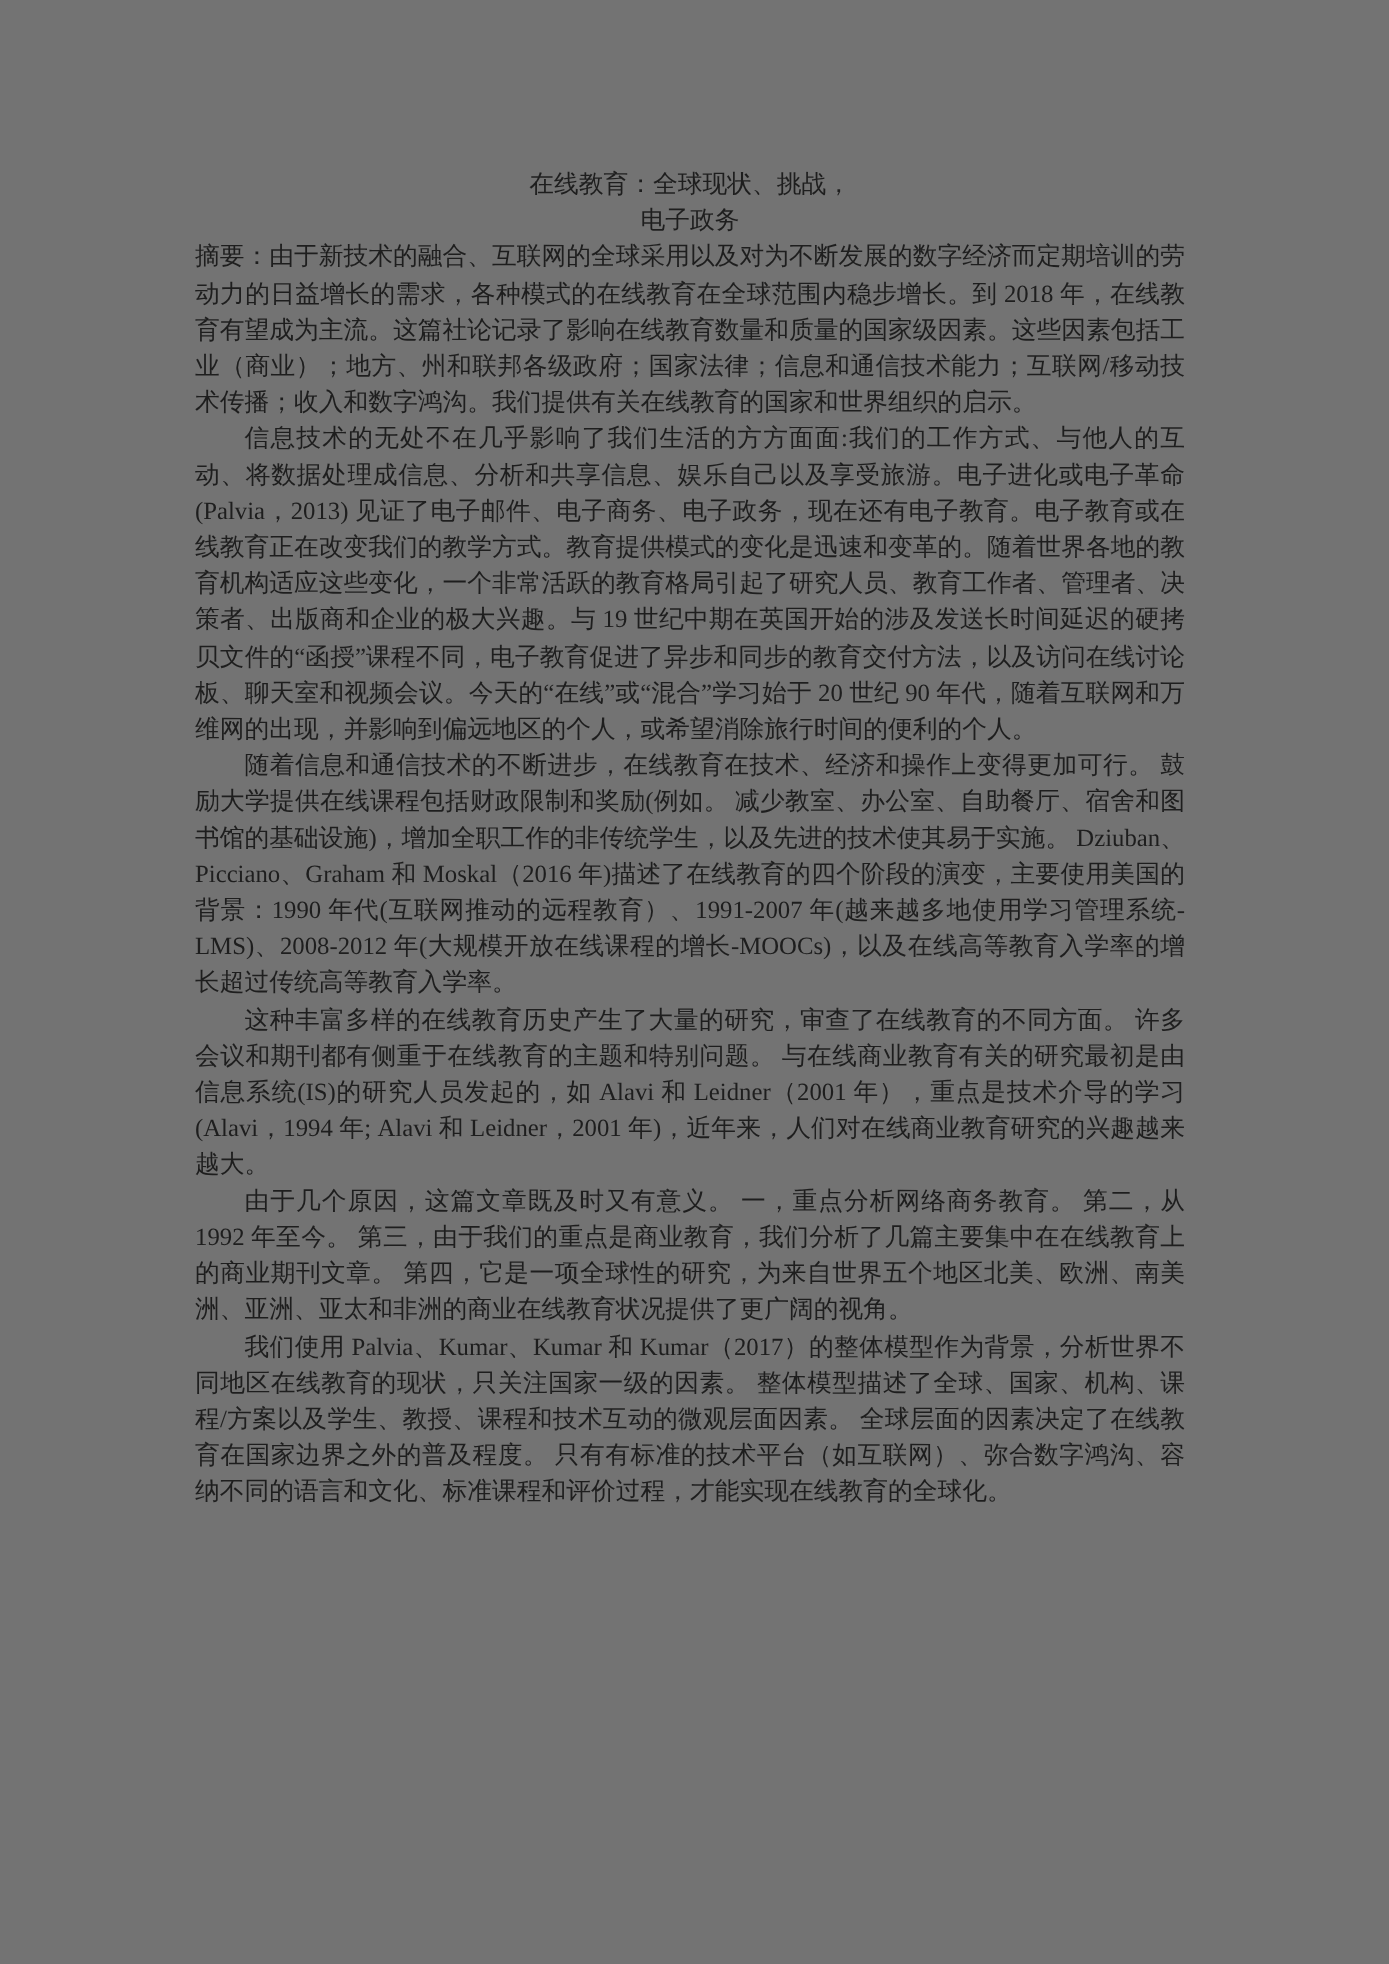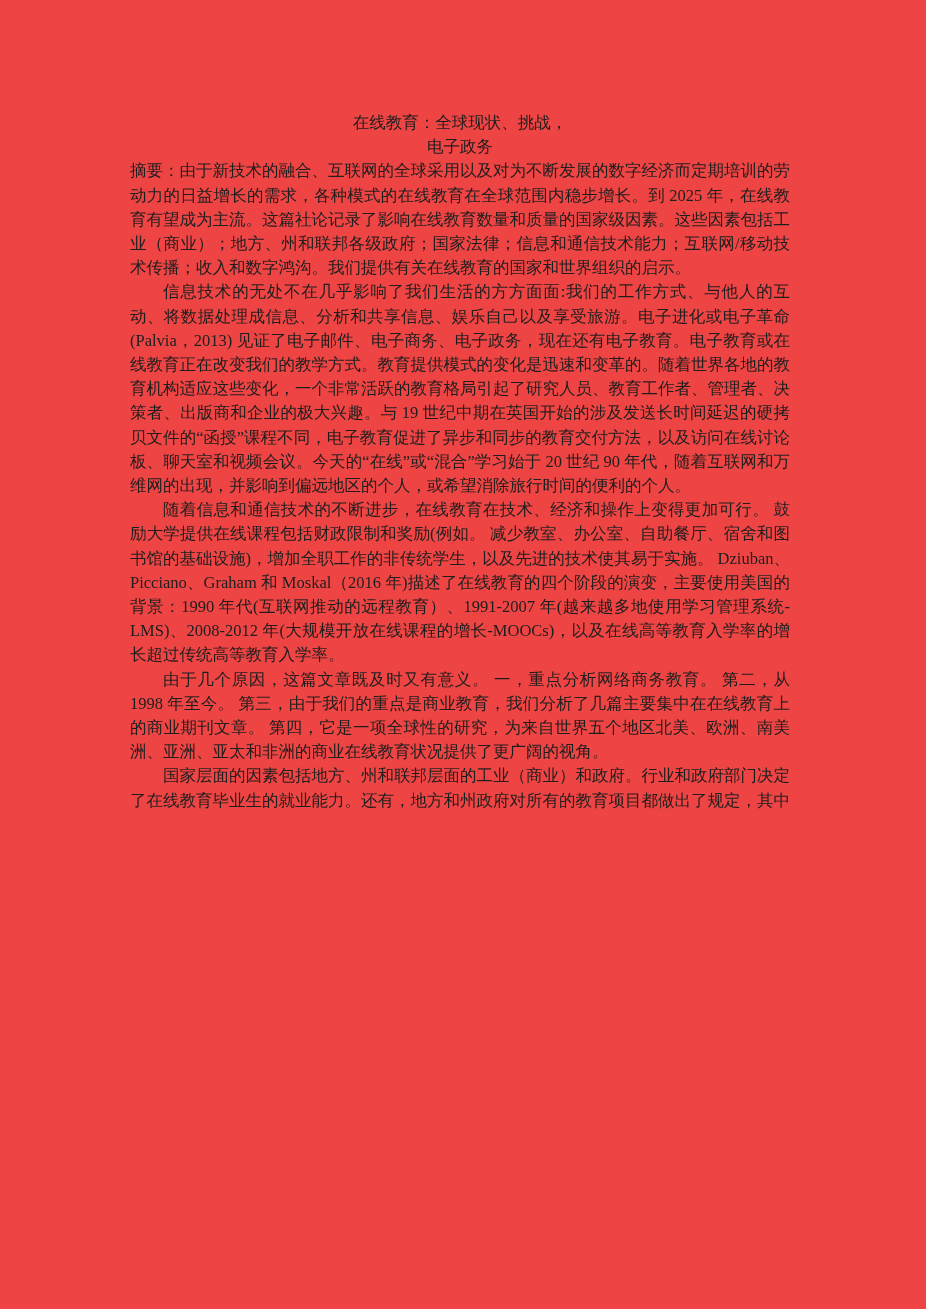--- a/index.html
+++ b/index.html
@@ -5,21 +5,21 @@
   html, body {
     margin: 0;
     padding: 0;
     background: #ffffff;
   }
   .page {
     position: relative;
     width: 926px;
     height: 1309px;
     box-sizing: border-box;
-    background: #ef4444;
+    background: #737373;
     padding: 111px 136px 0 130px;
     overflow: hidden;
     font-family: "Liberation Serif", "DejaVu Serif", serif;
     font-size: 16.5px;
     line-height: 24.2px;
     color: #1e1e1e;
     -webkit-font-smoothing: antialiased;
   }
   .page p {
     margin: 0;
@@ -45,27 +45,28 @@
 </style>
 </head>
 <body>
 
 <div class="page">
 
   <p class="title-line">在线教育：全球现状、挑战，</p>
 
   <p class="title-line">电子政务</p>
 
-  <p>摘要：由于新技术的融合、互联网的全球采用以及对为不断发展的数字经济而定期培训的劳动力的日益增长的需求，各种模式的在线教育在全球范围内稳步增长。到 2025 年，在线教育有望成为主流。这篇社论记录了影响在线教育数量和质量的国家级因素。这些因素包括工业（商业）；地方、州和联邦各级政府；国家法律；信息和通信技术能力；互联网/移动技术传播；收入和数字鸿沟。我们提供有关在线教育的国家和世界组织的启示。</p>
+  <p>摘要：由于新技术的融合、互联网的全球采用以及对为不断发展的数字经济而定期培训的劳动力的日益增长的需求，各种模式的在线教育在全球范围内稳步增长。到 2018 年，在线教育有望成为主流。这篇社论记录了影响在线教育数量和质量的国家级因素。这些因素包括工业（商业）；地方、州和联邦各级政府；国家法律；信息和通信技术能力；互联网/移动技术传播；收入和数字鸿沟。我们提供有关在线教育的国家和世界组织的启示。</p>
 
 
 
   <p class="indent">信息技术的无处不在几乎影响了我们生活的方方面面:我们的工作方式、与他人的互动、将数据处理成信息、分析和共享信息、娱乐自己以及享受旅游。电子进化或电子革命(Palvia，2013) 见证了电子邮件、电子商务、电子政务，现在还有电子教育。电子教育或在线教育正在改变我们的教学方式。教育提供模式的变化是迅速和变革的。随着世界各地的教育机构适应这些变化，一个非常活跃的教育格局引起了研究人员、教育工作者、管理者、决策者、出版商和企业的极大兴趣。与 19 世纪中期在英国开始的涉及发送长时间延迟的硬拷贝文件的“函授”课程不同，电子教育促进了异步和同步的教育交付方法，以及访问在线讨论板、聊天室和视频会议。今天的“在线”或“混合”学习始于 20 世纪 90 年代，随着互联网和万维网的出现，并影响到偏远地区的个人，或希望消除旅行时间的便利的个人。</p>
 
   <p class="indent">随着信息和通信技术的不断进步，在线教育在技术、经济和操作上变得更加可行。 鼓励大学提供在线课程包括财政限制和奖励(例如。 减少教室、办公室、自助餐厅、宿舍和图书馆的基础设施)，增加全职工作的非传统学生，以及先进的技术使其易于实施。 Dziuban、Picciano、Graham 和 Moskal（2016 年)描述了在线教育的四个阶段的演变，主要使用美国的背景：1990 年代(互联网推动的远程教育）、1991-2007 年(越来越多地使用学习管理系统-LMS)、2008-2012 年(大规模开放在线课程的增长-MOOCs)，以及在线高等教育入学率的增长超过传统高等教育入学率。</p>
 
+  <p class="indent">这种丰富多样的在线教育历史产生了大量的研究，审查了在线教育的不同方面。 许多会议和期刊都有侧重于在线教育的主题和特别问题。 与在线商业教育有关的研究最初是由信息系统(IS)的研究人员发起的，如 Alavi 和 Leidner（2001 年），重点是技术介导的学习(Alavi，1994 年; Alavi 和 Leidner，2001 年)，近年来，人们对在线商业教育研究的兴趣越来越大。</p>
 
-  <p class="indent">由于几个原因，这篇文章既及时又有意义。 一，重点分析网络商务教育。 第二，从 1998 年至今。 第三，由于我们的重点是商业教育，我们分析了几篇主要集中在在线教育上的商业期刊文章。 第四，它是一项全球性的研究，为来自世界五个地区北美、欧洲、南美洲、亚洲、亚太和非洲的商业在线教育状况提供了更广阔的视角。</p>
+  <p class="indent">由于几个原因，这篇文章既及时又有意义。 一，重点分析网络商务教育。 第二，从 1992 年至今。 第三，由于我们的重点是商业教育，我们分析了几篇主要集中在在线教育上的商业期刊文章。 第四，它是一项全球性的研究，为来自世界五个地区北美、欧洲、南美洲、亚洲、亚太和非洲的商业在线教育状况提供了更广阔的视角。</p>
 
+  <p class="indent">我们使用 Palvia、Kumar、Kumar 和 Kumar（2017）的整体模型作为背景，分析世界不同地区在线教育的现状，只关注国家一级的因素。 整体模型描述了全球、国家、机构、课程/方案以及学生、教授、课程和技术互动的微观层面因素。 全球层面的因素决定了在线教育在国家边界之外的普及程度。 只有有标准的技术平台（如互联网）、弥合数字鸿沟、容纳不同的语言和文化、标准课程和评价过程，才能实现在线教育的全球化。</p>
 
-  <p class="indent">国家层面的因素包括地方、州和联邦层面的工业（商业）和政府。行业和政府部门决定了在线教育毕业生的就业能力。还有，地方和州政府对所有的教育项目都做出了规定，其中</p>
 
 </div>
 
 </body></html>

